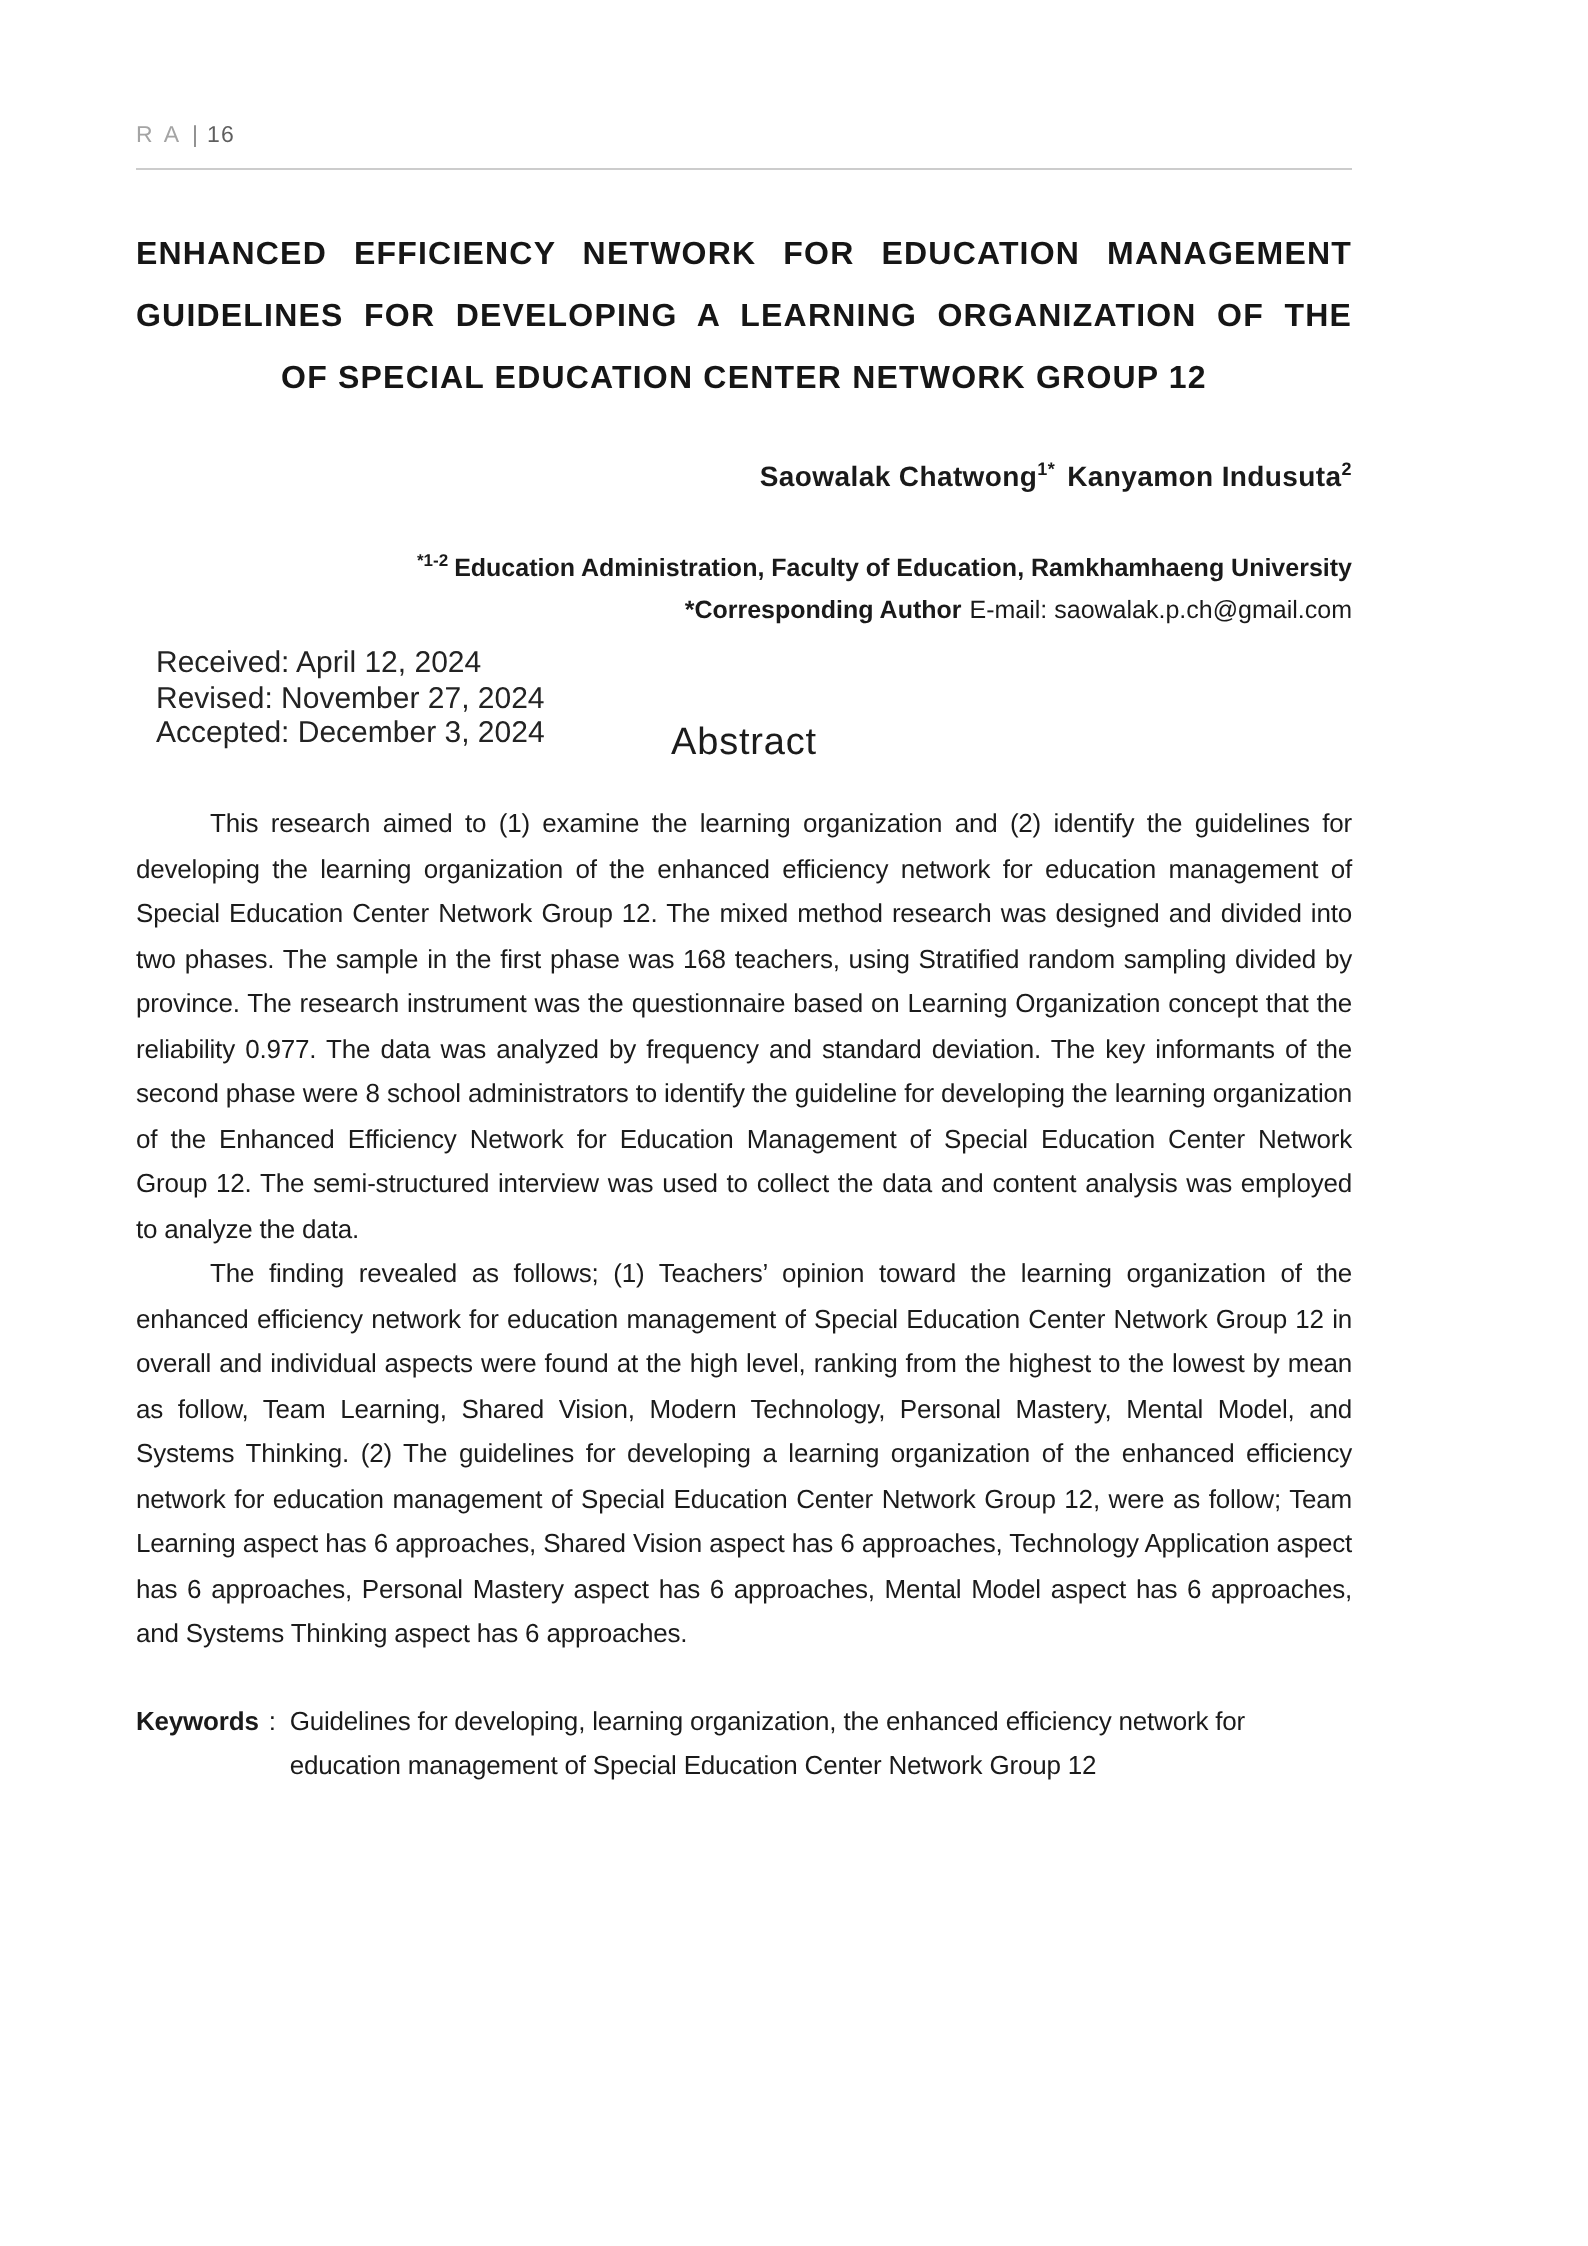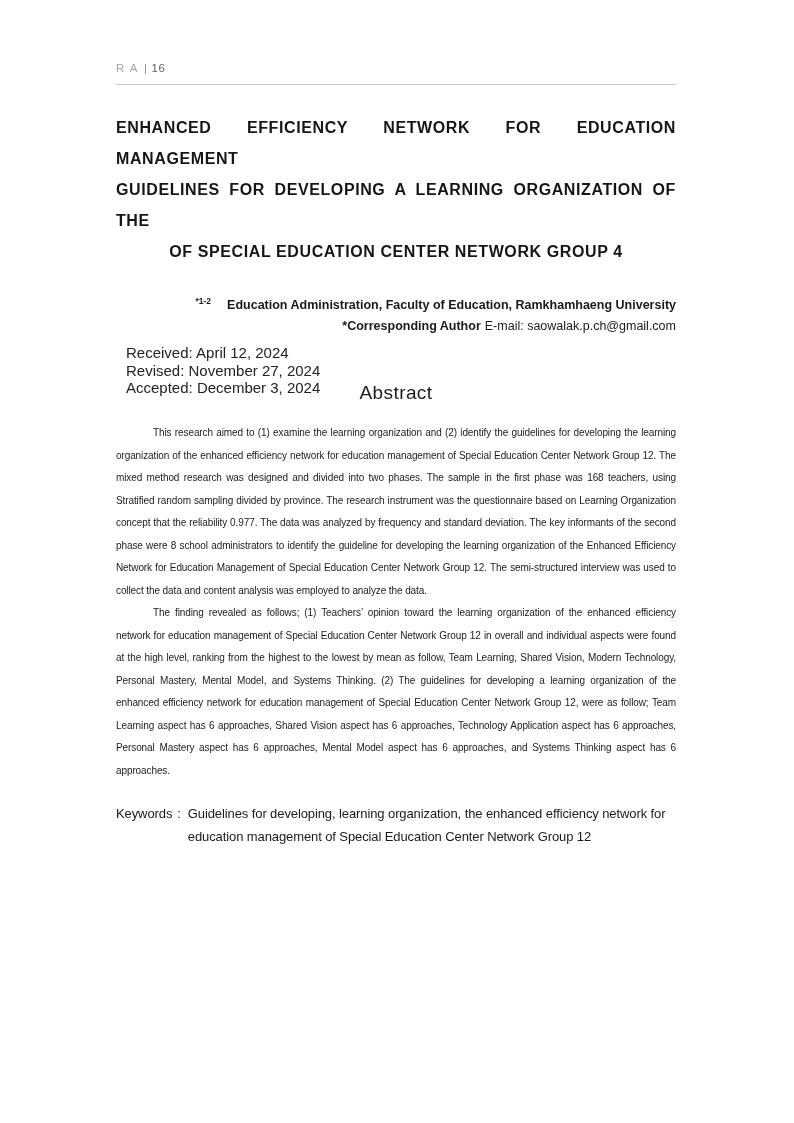--- a/index.html
+++ b/index.html
@@ -5,21 +5,20 @@
   * { margin: 0; padding: 0; box-sizing: border-box; }
   html, body { background: #ffffff; }
   .page {
     position: relative;
     width: 794px;
     height: 1123px;
     background: #ffffff;
     font-family: "Liberation Sans", sans-serif;
     color: #1a1a1a;
     overflow: hidden;
-    padding-left: 48px;
   }
   .content {
     padding: 62px 118px 0 68px; 
   }
   
   .hdr-text {
     font-size: 11.5px;
     letter-spacing: 1.5px;
     color: #a4a4a4;
   }
@@ -52,21 +51,21 @@
   sup { font-size: 9px; line-height: 0; }
   .author-gap { display: inline-block; width: 6px; }
   
   .affiliation {
     margin-top: 24px;
     text-align: right;
     font-size: 12.5px;
     line-height: 21px;
   }
   .affil-line1 { font-weight: bold; }
-  .affil-sup { font-size: 8.5px; font-weight: bold; vertical-align: super; margin-right: 16px; }
+  .affil-sup { font-size: 8.5px; font-weight: bold; vertical-align: super; margin-right: 3px; }
   .corr-label { font-weight: bold; }
   .corr-email { font-weight: normal; margin-left: 4px; }
   
   .meta-row {
     position: relative;
     height: 58px;
     margin-top: 7px;
   }
   .dates {
     position: absolute;
@@ -80,60 +79,63 @@
     position: absolute;
     left: 0; right: 0; bottom: -2px;
     text-align: center;
     font-size: 19px;
     letter-spacing: 0.4px;
     color: #1c1c1c;
   }
   
   .abstract-body {
     margin-top: 20px;
-    font-size: 10px;
+    font-size: 13px;
     line-height: 22.5px;
     letter-spacing: -0.1px;
     text-align: justify;
     color: #1b1b1b;
   }
   .abstract-body p { text-indent: 37px; }
   .abstract-body p + p { margin-top: 0; }
   
   .keywords {
     margin-top: 21px;
     display: flex;
     font-size: 13px;
     line-height: 22.5px;
     letter-spacing: -0.1px;
   }
   .kw-label-cell { white-space: nowrap; margin-right: 7px; }
-  .kw-label { font-weight: normal; }
+  .kw-label { font-weight: bold; }
   .kw-sep { margin-left: 5px; }
   .kw-text { text-align: left; }
 </style>
 </head>
 <body>
 
 <div class="page">
   <div class="content">
 
     <header>
       <div class="hdr-text">
         <span>R A</span><span class="hdr-sep">|</span><span class="hdr-page">16</span>
       </div>
       <div class="rule"></div>
     </header>
 
     <h1 class="title">
       <div class="t-just">ENHANCED EFFICIENCY NETWORK FOR EDUCATION MANAGEMENT</div>
       <div class="t-just">GUIDELINES FOR DEVELOPING A LEARNING ORGANIZATION OF THE</div>
-      <div class="t-center">OF SPECIAL EDUCATION CENTER NETWORK GROUP 4</div>
+      <div class="t-center">OF SPECIAL EDUCATION CENTER NETWORK GROUP 12</div>
     </h1>
 
+    <div class="authors">
+      <span>Saowalak Chatwong</span><sup>1*</sup><span class="author-gap"></span><span>Kanyamon Indusuta</span><sup>2</sup>
+    </div>
 
     <div class="affiliation">
       <div class="affil-line1">
         <span class="affil-sup">*1-2</span><span>Education Administration, Faculty of Education, Ramkhamhaeng University</span>
       </div>
       <div>
         <span class="corr-label">*Corresponding Author</span><span class="corr-email">E-mail: saowalak.p.ch@gmail.com</span>
       </div>
     </div>
 

